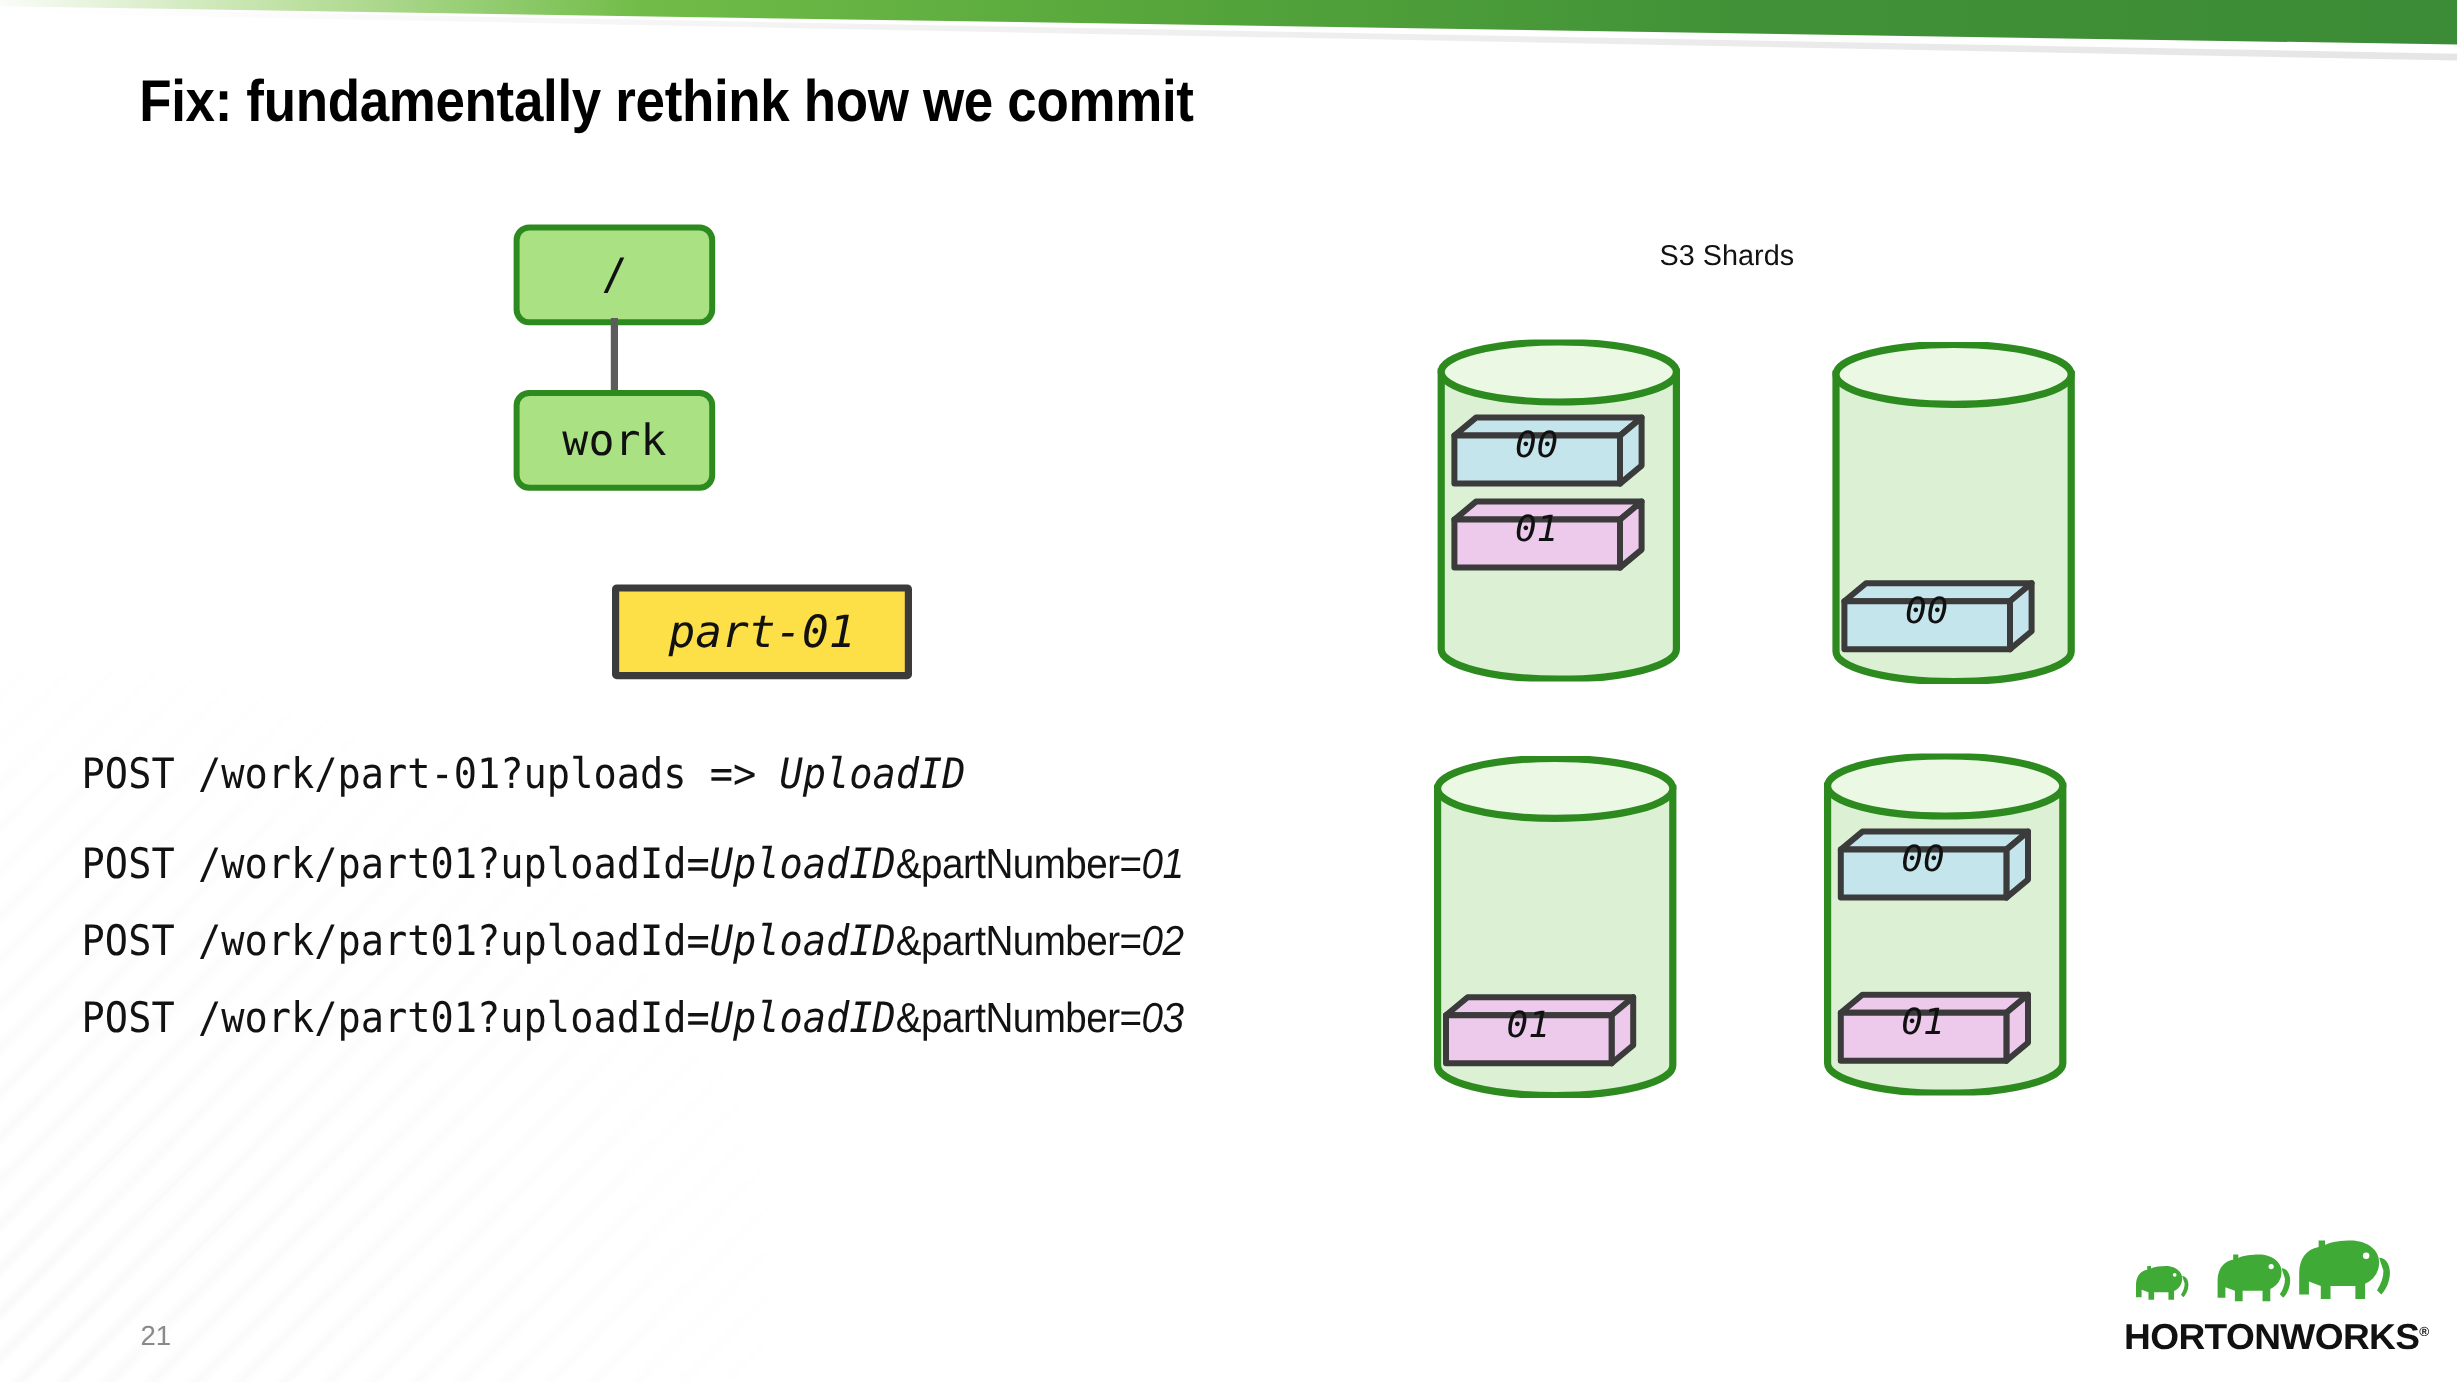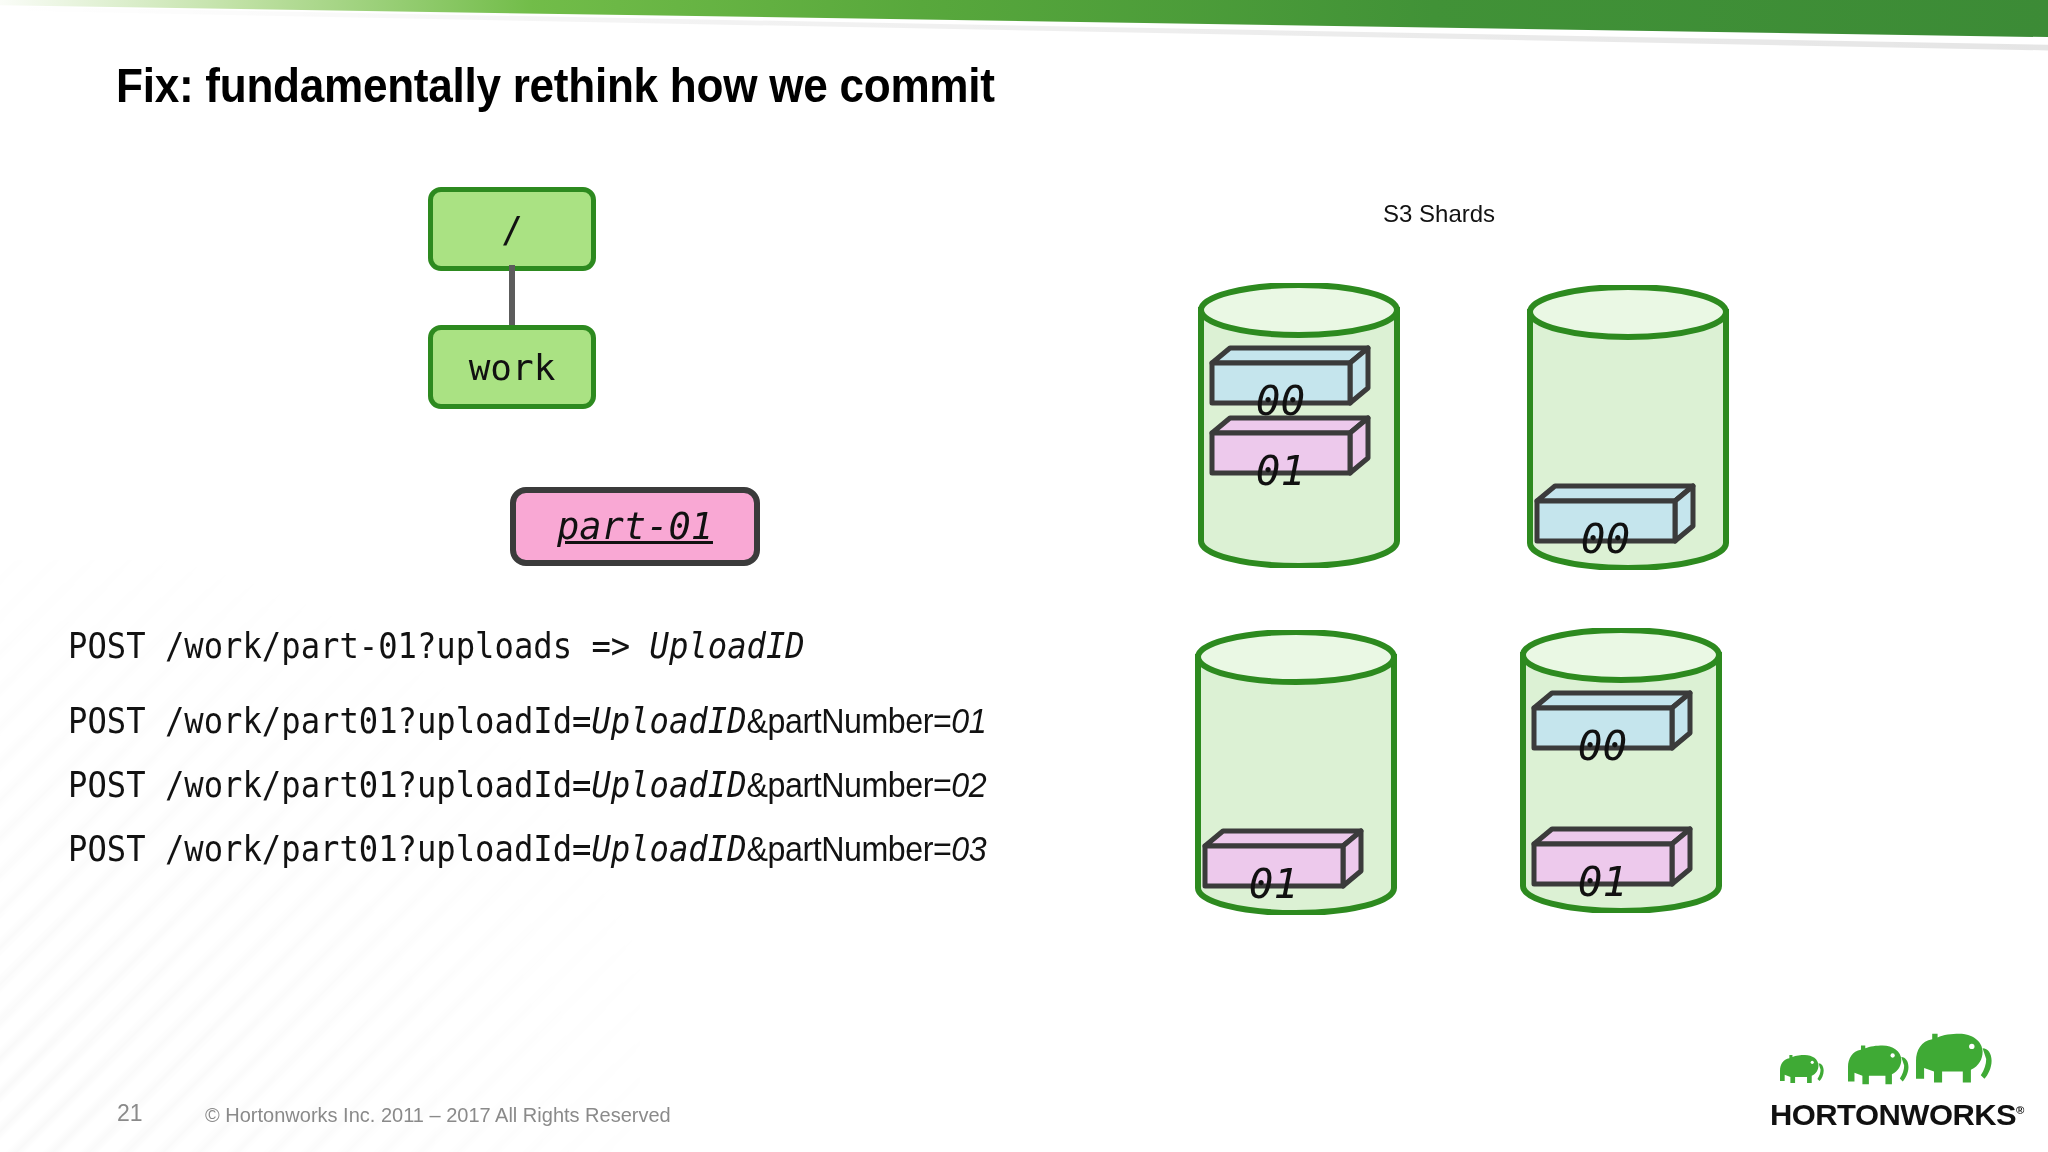--- a/index.html
+++ b/index.html
@@ -104,26 +104,25 @@
   .connector {
     position: absolute;
     left: 509px;
     top: 265px;
     width: 6px;
     height: 64px;
     background: #5c5c5c;
   }
   #node-part {
     left: 510px; top: 487px; width: 250px; height: 79px;
-    background: #f9a8d4;
+    background: #fde047;
     border: 6px solid #3b3b3b;
-    border-radius: 16px;
+    border-radius: 4px;
     font-size: 37px;
     font-style: italic;
-    text-decoration: underline;
   }
 
   
   .post-block {
     position: absolute;
     left: 68px;
     top: 628px;
   }
   .post-line {
     font-family: "DejaVu Sans Mono", monospace;
@@ -174,26 +173,26 @@
   
   .block {
     position: absolute;
     width: 164px;
     height: 62px;
   }
   .block svg { display: block; }
   .block .blk-label {
     position: absolute;
     left: 0;
-    top: 32px;
+    top: 9px;
     width: 145px;
     text-align: center;
     font-family: "DejaVu Sans Mono", monospace;
     font-style: italic;
-    font-size: 41px;
+    font-size: 30px;
     color: #111111;
     pointer-events: none;
   }
 
   
   .page-num {
     position: absolute;
     left: 117px;
     top: 1100px;
     font-family: "Liberation Sans", sans-serif;
@@ -343,21 +342,20 @@
         <svg width="164" height="62" viewBox="0 0 164 62">
           <path d="M4 18 L22 3 L160 3 L142 18 Z" fill="#edc9ec" stroke="#3b3b3b" stroke-width="5" stroke-linejoin="round"></path>
           <path d="M142 18 L160 3 L160 43 L142 58 Z" fill="#edc9ec" stroke="#3b3b3b" stroke-width="5" stroke-linejoin="round"></path>
           <rect x="4" y="18" width="138" height="40" fill="#edc9ec" stroke="#3b3b3b" stroke-width="5" stroke-linejoin="round"></rect>
         </svg>
         <div class="blk-label">01</div>
       </div>
     </div>
 
   <div class="page-num">21</div>
-  <div class="copyright">© Hortonworks Inc. 2011 – 2017 All Rights Reserved</div>
 
   <div class="logo">
     <div class="logo-elephants">
       <svg width="222" height="70" viewBox="0 0 222 70" aria-hidden="true">
         <g fill="#3faa35">
 
           <g transform="translate(4,24) scale(0.52)">
             <path d="M18 8 C6 10 0 20 0 32 L0 52 L9 52 L9 40 L20 44 L20 56 L29 56 L29 44
                      L52 44 L52 56 L61 56 L61 42 C70 38 74 30 74 22 C74 10 62 2 48 2
                      C40 2 30 3 24 6 L24 2 L18 2 Z"></path>

